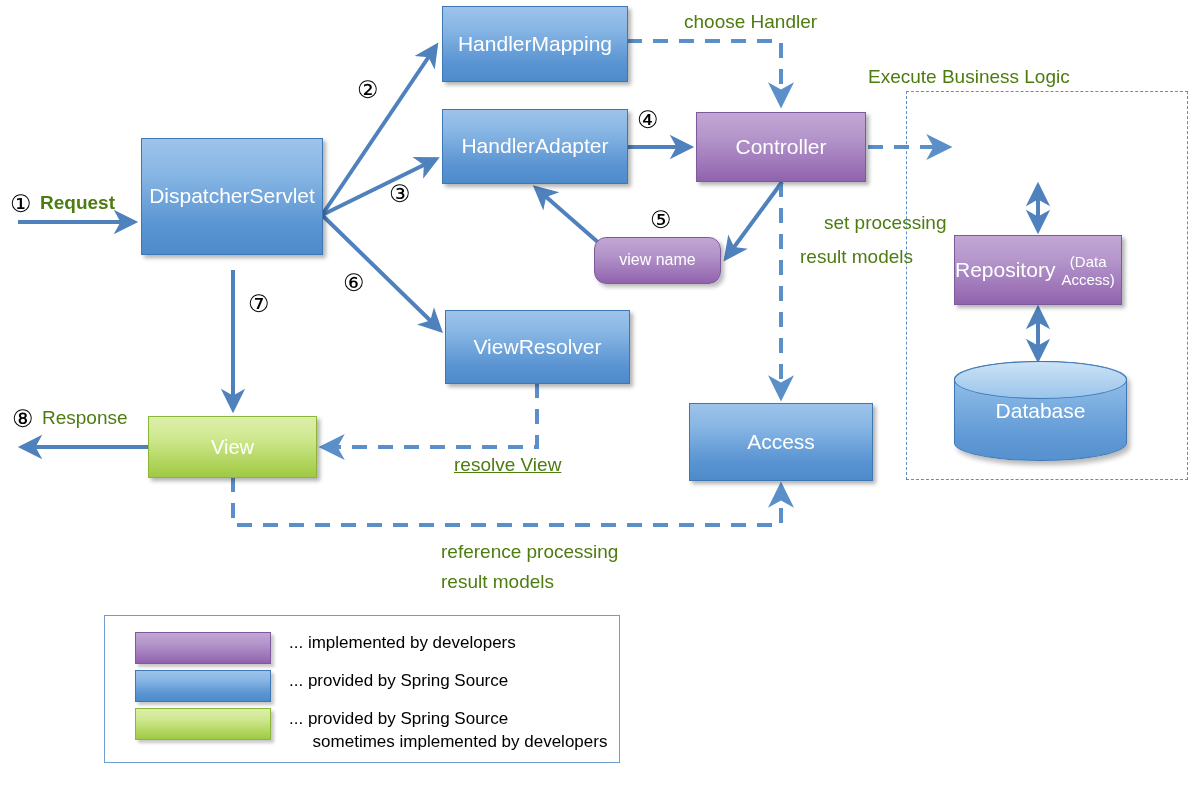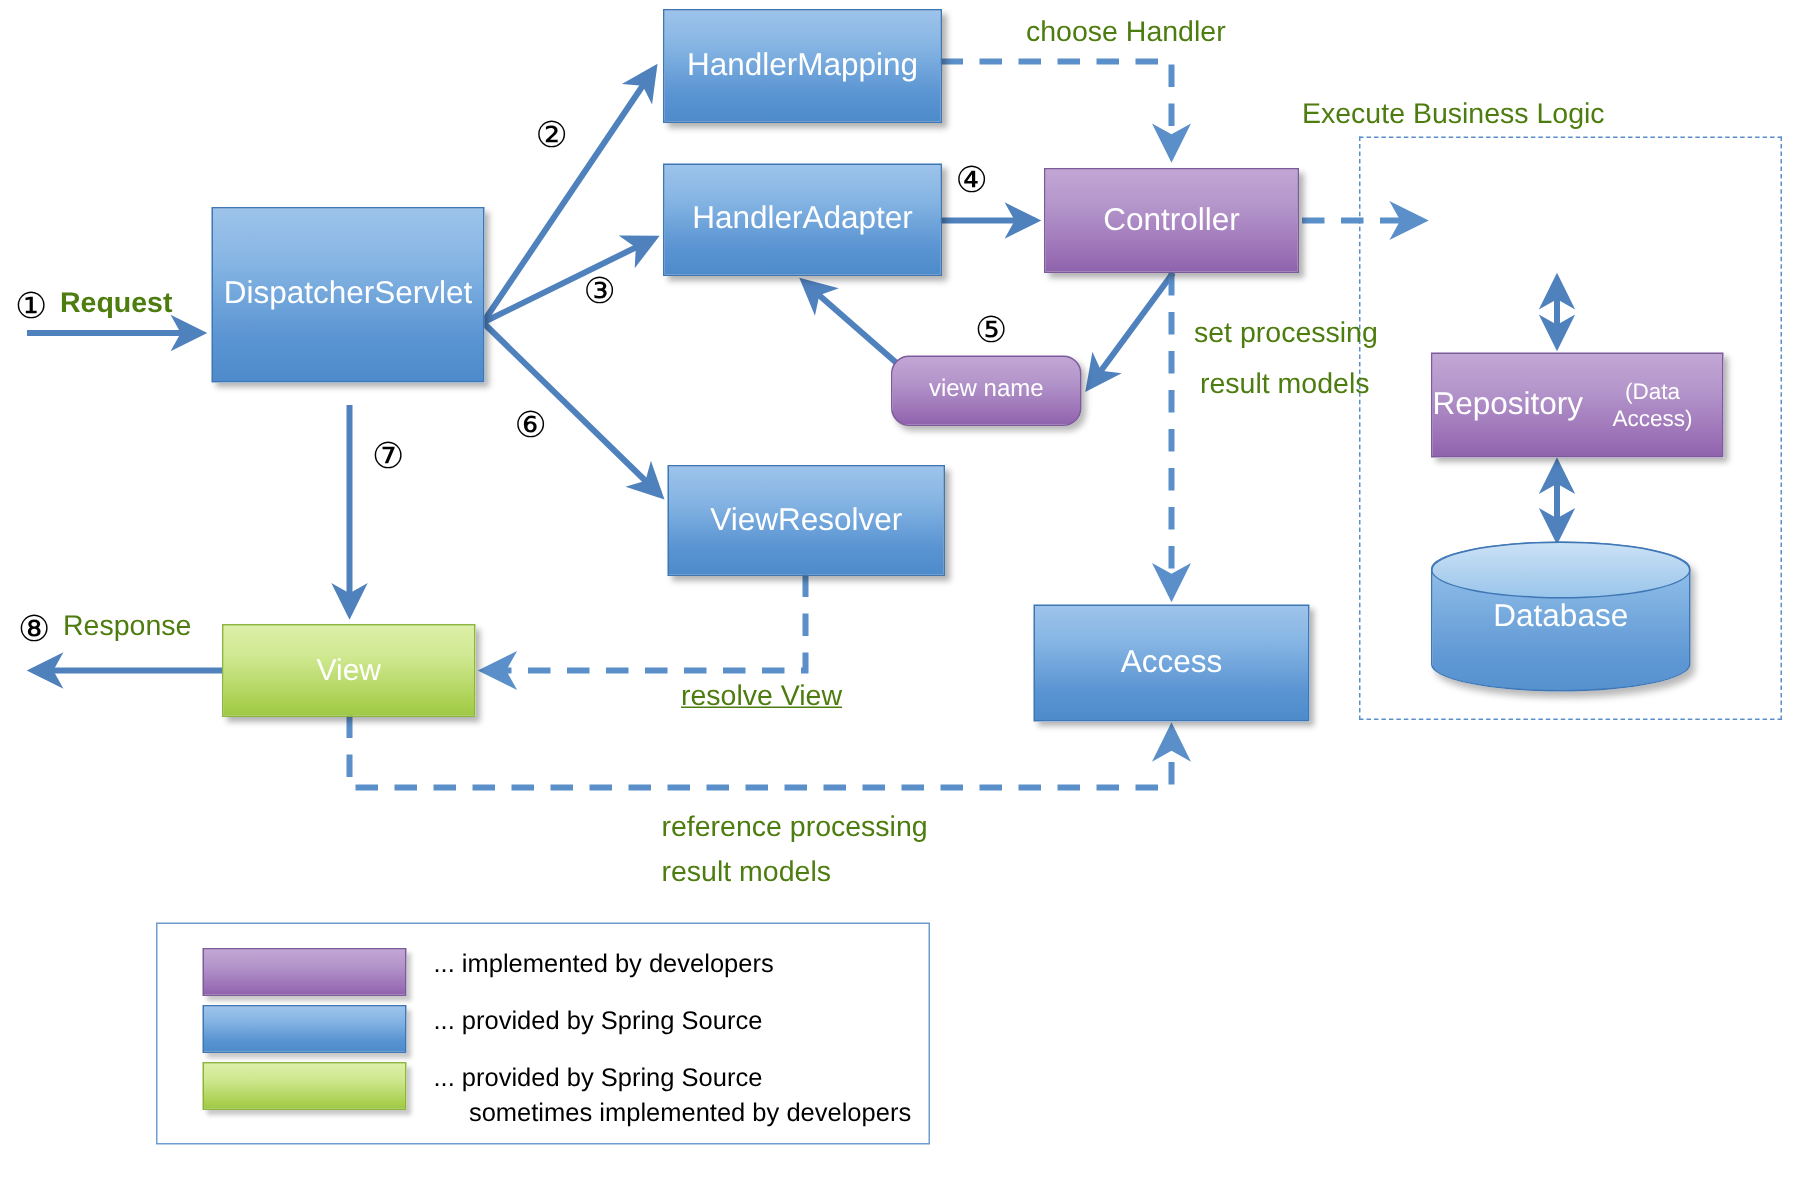--- a/index.html
+++ b/index.html
@@ -168,21 +168,21 @@
 
   <div class="node green" style="left:148px;top:416px;width:169px;height:62px;">
     <span class="ttl">View</span>
   </div>
 
   <div class="node blue" style="left:689px;top:403px;width:184px;height:78px;">
     <span class="ttl">Access</span>
   </div>
 
 
-  <div class="node purple" style="left:954px;top:235px;width:195px;height:70px;">
+  <div class="node purple" style="left:954px;top:235px;width:168px;height:70px;">
     <span class="ttl">Repository</span>
     <span class="sub">(Data Access)</span>
   </div>
 
   <div class="db" style="left:954px;top:361px;width:171px;height:98px;">
     <span class="cap"></span>
     <span class="lbl">Database</span>
   </div>
 
   <span class="num" style="left:10px;top:190px;">①</span>
@@ -191,21 +191,21 @@
   <span class="num" style="left:637px;top:106px;">④</span>
   <span class="num" style="left:650px;top:206px;">⑤</span>
   <span class="num" style="left:343px;top:269px;">⑥</span>
   <span class="num" style="left:248px;top:290px;">⑦</span>
   <span class="num" style="left:12px;top:405px;">⑧</span>
 
   <span class="txt" style="left:40px;top:192px;font-weight:bold;">Request</span>
   <span class="txt" style="left:42px;top:407px;">Response</span>
   <span class="txt" style="left:684px;top:11px;">choose Handler</span>
   <span class="txt" style="left:868px;top:66px;">Execute Business Logic</span>
-  <span class="txt" style="left:796px;top:212px;">set processing</span>
+  <span class="txt" style="left:824px;top:212px;">set processing</span>
   <span class="txt" style="left:800px;top:246px;">result models</span>
   <span class="txt" style="left:454px;top:454px;text-decoration:underline;">resolve View</span>
   <span class="txt" style="left:441px;top:541px;">reference processing</span>
   <span class="txt" style="left:441px;top:571px;">result models</span>
 
   <div id="legend">
     <div class="lrow" style="top:16px;">
       <span class="swatch" style="background:linear-gradient(to bottom,#c2a6d4 0%,#b496cb 35%,#9a6fb5 85%,#8f63ad 100%);border:1px solid #7d5a9b;"></span>
       <span class="ltext">... implemented by developers</span>
     </div>

